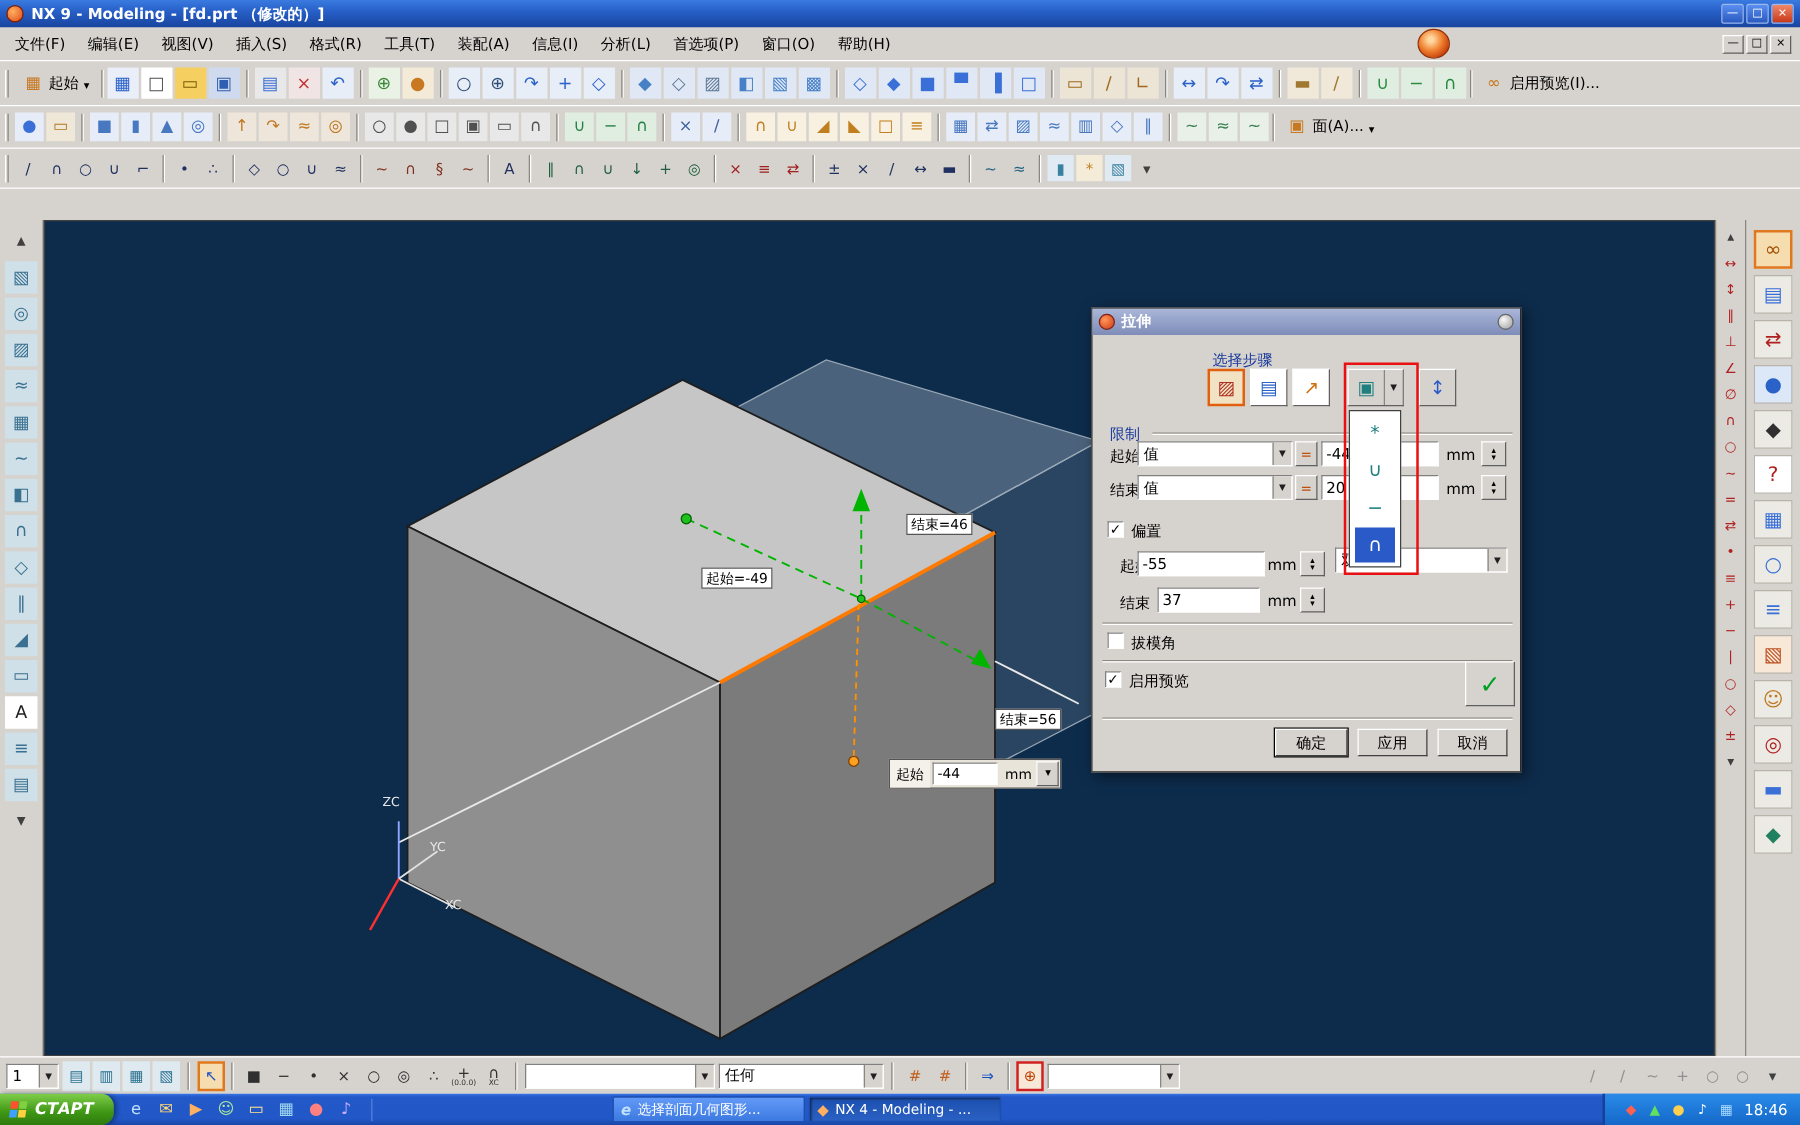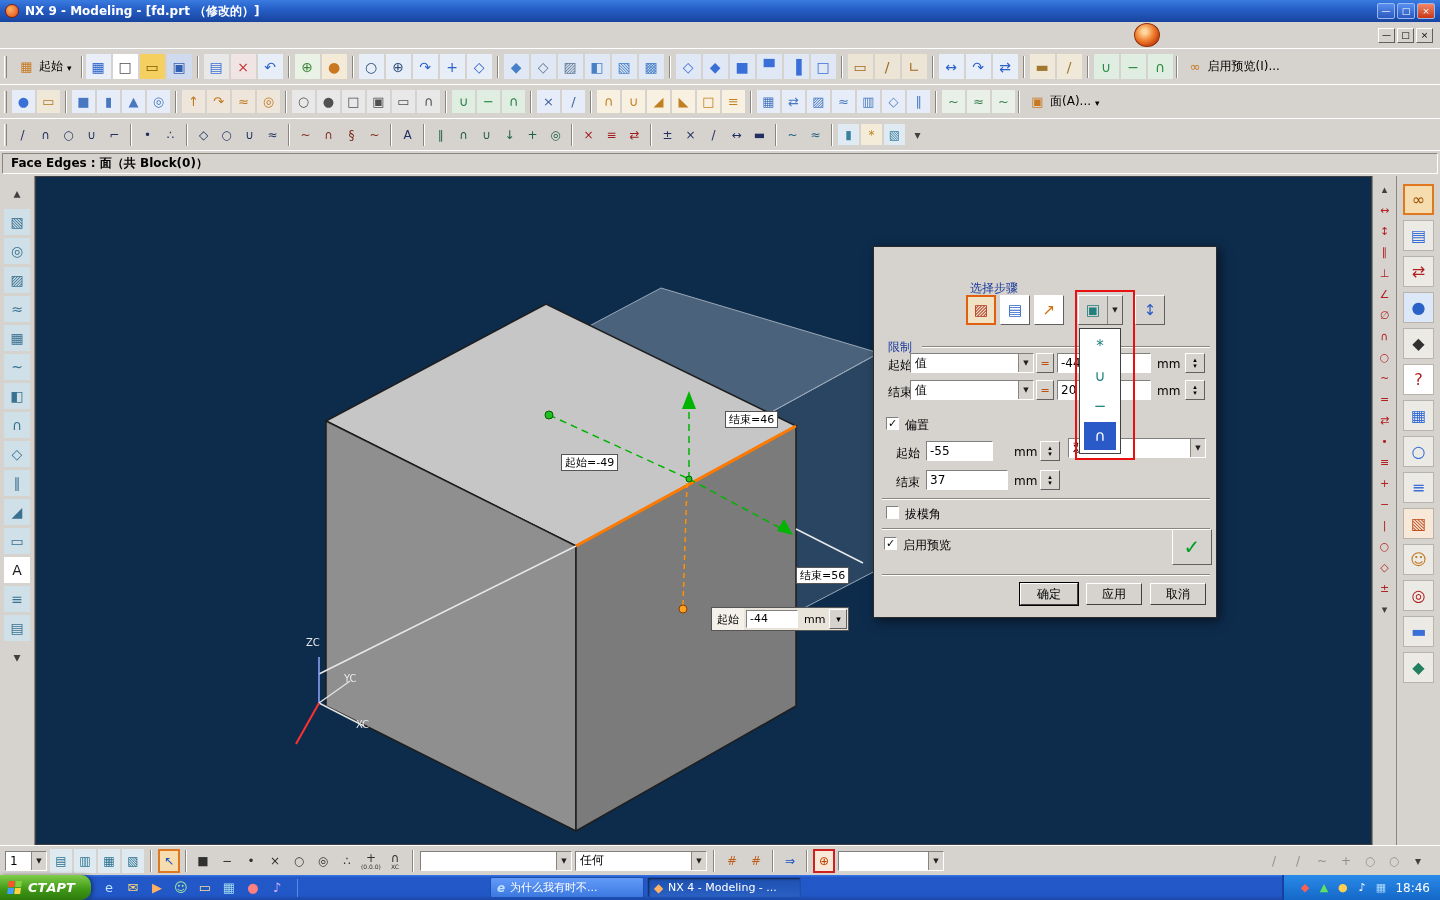--- a/index.html
+++ b/index.html
@@ -139,20 +139,34 @@
   <div class="logo"></div>
   <span>NX 9 - Modeling - [fd.prt （修改的）]</span>
   <div class="wbtns">
     <div class="wbtn">—</div>
     <div class="wbtn">□</div>
     <div class="wbtn close">×</div>
   </div>
 </div>
 
 <div id="menubar">
+  <div id="menu-items">
+      <span class="mitem">文件(F)</span>
+      <span class="mitem">编辑(E)</span>
+      <span class="mitem">视图(V)</span>
+      <span class="mitem">插入(S)</span>
+      <span class="mitem">格式(R)</span>
+      <span class="mitem">工具(T)</span>
+      <span class="mitem">装配(A)</span>
+      <span class="mitem">信息(I)</span>
+      <span class="mitem">分析(L)</span>
+      <span class="mitem">首选项(P)</span>
+      <span class="mitem">窗口(O)</span>
+      <span class="mitem">帮助(H)</span>
+    </div>
   <div class="uglogo"></div>
   <div class="cbtns">
     <div class="cbtn">—</div>
     <div class="cbtn">□</div>
     <div class="cbtn">×</div>
   </div>
 </div>
 
 <div class="tbar" style="top:48px;height:36px;">
   <div class="grip"></div>
@@ -539,21 +553,20 @@
       <div class="icn" style="background: rgb(223, 234, 242); color: rgb(58, 128, 160);">
         <span>▧</span>
       </div>
       <div class="icn" style="color: rgb(64, 64, 64);">
         <span>▾</span>
       </div>
     </div>
 </div>
 
 <div id="prompt">
-  <div class="pcell" style="flex:1;">Face Edges : 面（共 Block(0)）</div>
 </div>
 
 <div id="main">
   <div id="left-tools" class="icol">
       <div class="icn" style="color: rgb(64, 64, 64);">
         <span>▴</span>
       </div>
       <div class="icn" style="background: rgb(207, 224, 232); color: rgb(58, 112, 144);">
         <span>▧</span>
       </div>
@@ -653,20 +666,25 @@
       <span class="fi-field">-44</span>
       <span class="fi-unit">mm</span>
       <span class="fi-spin"></span>
     </div>
 
     <span class="axis-label" style="left:270px;top:460px;">ZC</span>
     <span class="axis-label" style="left:308px;top:496px;">YC</span>
     <span class="axis-label" style="left:320px;top:542px;">XC</span>
 
     <div id="dialog">
+      <div class="dlg-title">
+        <span class="dlg-ico"></span>
+        <span>拉伸</span>
+        <span class="dlg-ball"></span>
+      </div>
 
       <div class="dlg-label" style="left:96px;top:33px;">选择步骤</div>
       <div id="step-btns">
           <div class="icn sel" style="background: rgb(240, 224, 200); color: rgb(176, 48, 32);">
             <span>▨</span>
           </div>
           <div class="icn" style="background: rgb(255, 255, 255); color: rgb(42, 98, 200);">
             <span>▤</span>
           </div>
           <div class="icn" style="background: rgb(255, 255, 255); color: rgb(208, 112, 16);">
@@ -717,21 +735,21 @@
         </div>
       <div class="minibtn" style="left:162px;top:133px;">=</div>
       <div class="fld" style="left:183px;top:133px;width:94px;">20</div>
       <div class="flabel" style="left:283px;top:137px;">mm</div>
       <div class="spin" style="left:311px;top:133px;"></div>
 
       <div class="chk on" style="left:12px;top:170px;"></div>
       <div class="flabel" style="left:31px;top:170px;">偏置</div>
 
       <div class="flabel" style="left:22px;top:198px;">起始</div>
-      <div class="fld" style="left:52px;top:194px;width:67px;">-55</div>
+      <div class="fld" style="left:36px;top:194px;width:102px;">-55</div>
       <div class="flabel" style="left:140px;top:198px;">mm</div>
       <div class="spin" style="left:166px;top:194px;"></div>
       <div class="combo" style="left:194px;top:191px;width:138px;">
           <span class="val">双侧</span>
           <span class="carrow"></span>
         </div>
 
       <div class="flabel" style="left:22px;top:227px;">结束</div>
       <div class="fld" style="left:52px;top:223px;width:82px;">37</div>
       <div class="flabel" style="left:140px;top:227px;">mm</div>
@@ -1009,21 +1027,21 @@
         <span>●</span>
       </div>
       <div class="icn" style="color: rgb(208, 176, 255);">
         <span>♪</span>
       </div>
     </div>
   <div class="tl-sep"></div>
   <div id="task-buttons">
       <div class="taskbtn">
         <span class="ticon" style="color: rgb(191, 224, 255);">e</span>
-        <span>为什么我有时不...</span>
+        <span>选择剖面几何图形...</span>
       </div>
       <div class="taskbtn active">
         <span class="ticon" style="color: rgb(255, 176, 96);">◆</span>
         <span>NX 4 - Modeling - ...</span>
       </div>
     </div>
   <div id="tray">
     <div id="tray-icons" class="irow">
         <div class="icn" style="color: rgb(255, 96, 80);">
           <span>◆</span>

